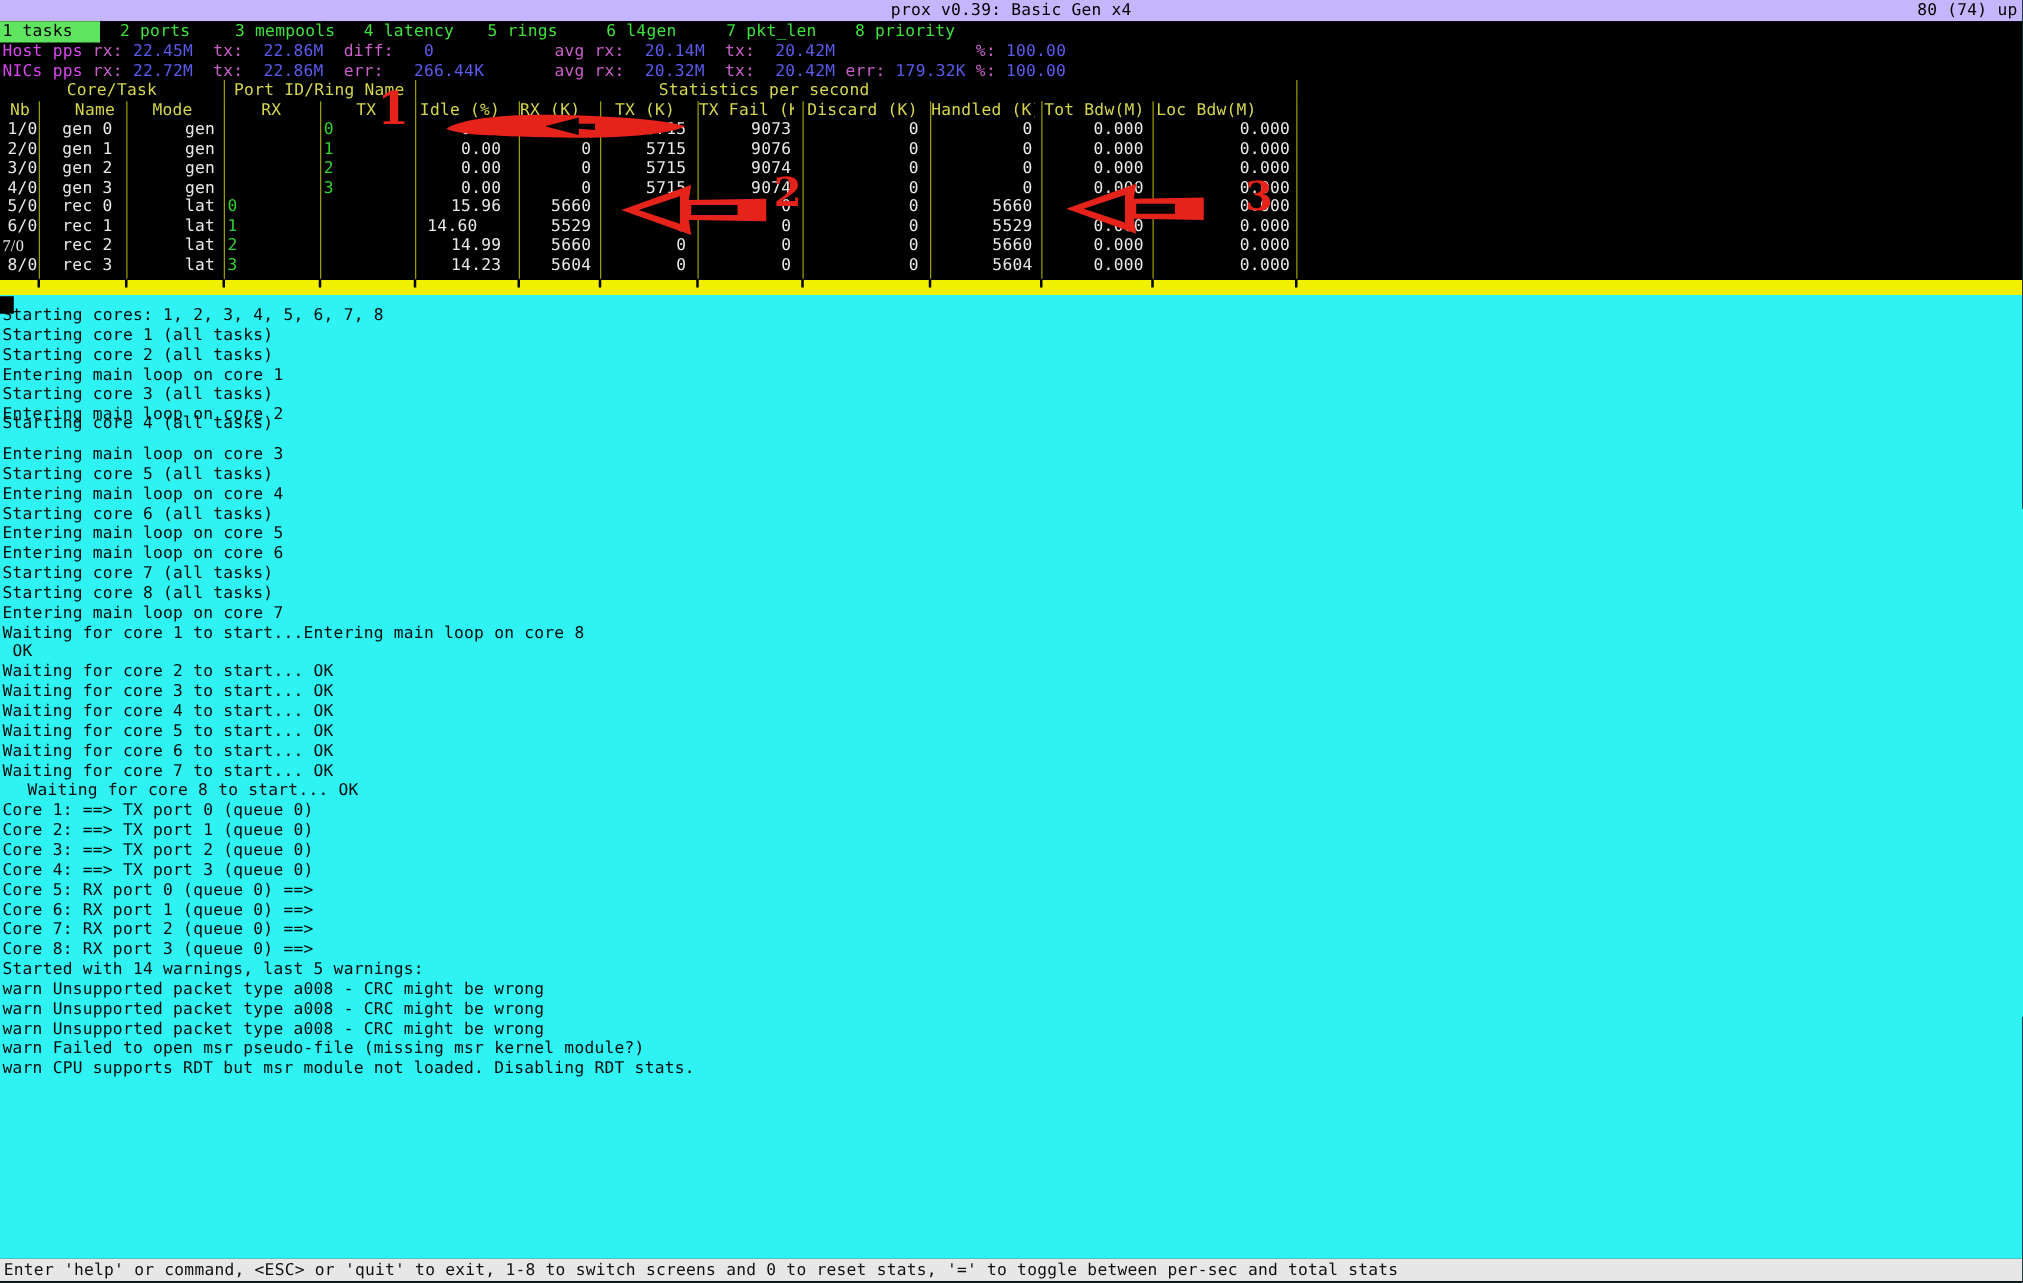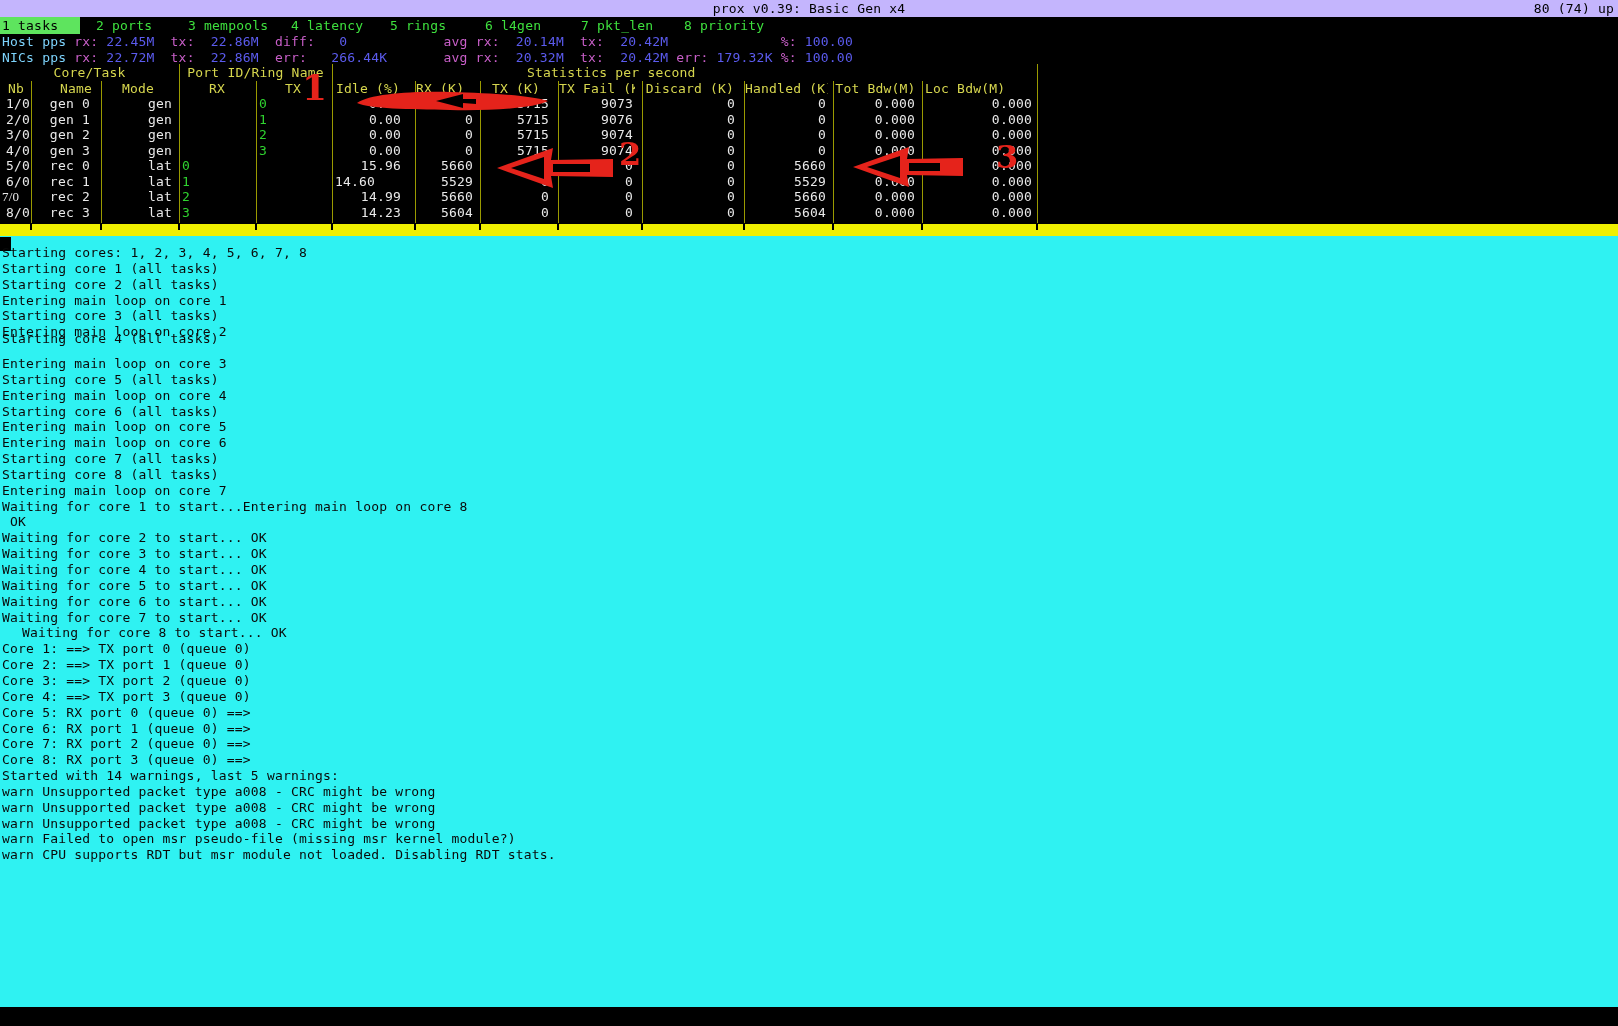--- a/index.html
+++ b/index.html
@@ -8,21 +8,21 @@
   
   .titlebar{position:absolute;top:0;left:0;width:1618px;height:17px;background:#c4b5fd;color:#000;}
   .title-center{position:absolute;left:50%;transform:translateX(-50%);top:1px;white-space:pre;}
   .title-right{position:absolute;right:4px;top:1px;white-space:pre;}
   
   .tabbar{position:absolute;top:17px;left:0;width:1618px;height:17px;background:#000;}
   .tab{position:absolute;top:0;height:17px;color:#3ee13e;white-space:pre;padding-top:1px;box-sizing:border-box;}
   .tab.active{background:#5ee45e;color:#000;width:80px;padding-left:2px;}
   
   .statline{position:absolute;left:2px;white-space:pre;}
-  .sl-name{color:#7dd3fc;}
+  .sl-name{color:#d946ef;}
   .sl-label{color:#c95fc9;}
   .sl-value{color:#5b5bee;}
   
   .hdr{position:absolute;color:#d6d64e;white-space:pre;overflow:hidden;}
   .cell{position:absolute;color:#e9e9e9;white-space:pre;overflow:hidden;}
   .cell.green{color:#2fd32f;}
   .vline{position:absolute;width:1px;background:#9a9a00;}
   
   .ybar{position:absolute;left:0;top:224px;width:1618px;height:12px;background:#f0f000;}
   .tick{position:absolute;top:224px;width:2px;height:6px;background:#000;}
@@ -163,21 +163,21 @@
         <div class="cell" style="left: 645px; top: 0px; width: 90px; text-align: right;">0</div>
         <div class="cell" style="left: 747px; top: 0px; width: 79px; text-align: right;">5660</div>
         <div class="cell" style="left: 836px; top: 0px; width: 79px; text-align: right;">0.000</div>
         <div class="cell" style="left: 925px; top: 0px; width: 107px; text-align: right;">0.000</div>
       </div>
       <div class="" style="position: absolute; left: 0px; top: 173.5px; width: 1040px; height: 15.5px;">
         <div class="cell" style="left: 2px; top: 0px; width: 28px; text-align: right;">6/0</div>
         <div class="cell" style="left: 34px; top: 0px; width: 56px; text-align: right;">rec 1</div>
         <div class="cell" style="left: 104px; top: 0px; width: 68px; text-align: right;">lat</div>
         <div class="cell green" style="left: 182px; top: 0px; width: 70px; text-align: left;">1</div>
-        <div class="cell" style="left: 335px; top: 0px; width: 66px; ">14.60</div>
+        <div class="cell" style="left: 316px; top: 0px; width: 66px; text-align: right;">14.60</div>
         <div class="cell" style="left: 418px; top: 0px; width: 55px; text-align: right;">5529</div>
         <div class="cell" style="left: 483px; top: 0px; width: 66px; text-align: right;">0</div>
         <div class="cell" style="left: 561px; top: 0px; width: 72px; text-align: right;">0</div>
         <div class="cell" style="left: 645px; top: 0px; width: 90px; text-align: right;">0</div>
         <div class="cell" style="left: 747px; top: 0px; width: 79px; text-align: right;">5529</div>
         <div class="cell" style="left: 836px; top: 0px; width: 79px; text-align: right;">0.000</div>
         <div class="cell" style="left: 925px; top: 0px; width: 107px; text-align: right;">0.000</div>
       </div>
       <div class="" style="position: absolute; left: 0px; top: 189px; width: 1040px; height: 15.5px;">
         <div class="cell" style="left: 2px; top: 0px; width: 28px; text-align: left; font-family: Liberation Serif, serif;">7/0</div>
@@ -248,20 +248,23 @@
       <div class="logline" style="top: 736.35px;">Core 7: RX port 2 (queue 0) ==&gt;</div>
       <div class="logline" style="top: 752.2px;">Core 8: RX port 3 (queue 0) ==&gt;</div>
       <div class="logline" style="top: 768.05px;">Started with 14 warnings, last 5 warnings:</div>
       <div class="logline" style="top: 783.9px;">warn Unsupported packet type a008 - CRC might be wrong</div>
       <div class="logline" style="top: 799.75px;">warn Unsupported packet type a008 - CRC might be wrong</div>
       <div class="logline" style="top: 815.6px;">warn Unsupported packet type a008 - CRC might be wrong</div>
       <div class="logline" style="top: 831.45px;">warn Failed to open msr pseudo-file (missing msr kernel module?)</div>
       <div class="logline" style="top: 847.3px;">warn CPU supports RDT but msr module not loaded. Disabling RDT stats.</div>
     </div>
 
+  <div class="statusbar">
+    <span>Enter 'help' or command, &lt;ESC&gt; or 'quit' to exit, 1-8 to switch screens and 0 to reset stats, '=' to toggle between per-sec and total stats</span>
+  </div>
   <div class="bottomline"></div>
 
   <svg class="anno-svg" width="1618" height="260">
 
     <g>
       <path d="M357,103 C370,94 410,91 450,92 C495,93 532,96 548,101 C535,108 492,111 450,110 C408,109 370,109 357,103 Z" fill="#e5231b"></path>
       <path d="M436,101 L463,94 L463,99 L476,99 L476,104 L463,103 L463,108 Z" fill="#000"></path>
     </g>
 
     <g>

